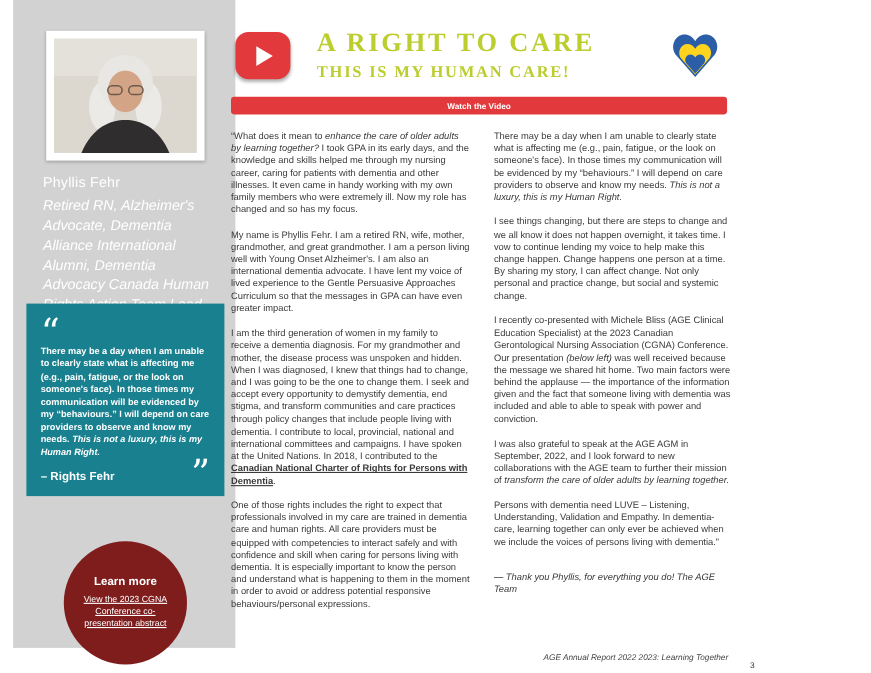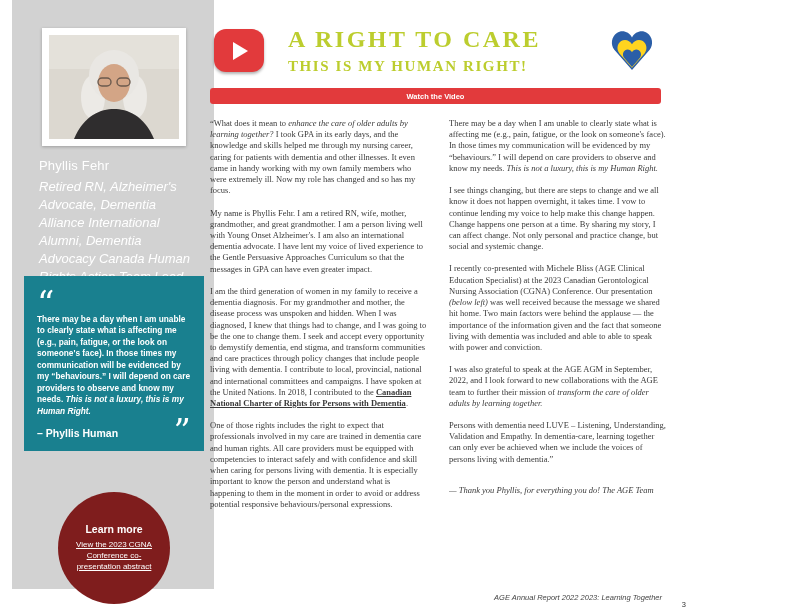--- a/index.html
+++ b/index.html
@@ -104,21 +104,21 @@
     white-space: nowrap; overflow: hidden;
   }
 
   .columns {
     position: absolute; left: 12px; top: 118px; right: 26px;
     display: flex; gap: 22px;
   }
   .col { flex: 1; min-width: 0; }
   .body-para {
     font-size: 8.5px; line-height: 1.32; color: #3a3a3a;
-    margin-bottom: 11px; text-align: left; font-family: Liberation Serif, serif;
+    margin-bottom: 11px; text-align: left;
   }
   .body-para .it { font-style: italic; }
   .inline-link {
     color: inherit; font-weight: bold; text-decoration: underline; cursor: pointer;
   }
   .sig { margin-top: 20px; }
 
   .footer-text {
     position: absolute; right: 30px; bottom: 10px;
     font-size: 7.5px; font-style: italic; color: #444;
@@ -150,40 +150,40 @@
     </div>
 
     <div class="person-name">Phyllis Fehr</div>
 
     <div class="person-bio">Retired RN, Alzheimer's Advocate, Dementia Alliance International Alumni, Dementia Advocacy Canada Human Rights Action Team Lead, Reimagining Dementia</div>
 
     <div class="quote-box">
       <div class="open-quote">“</div>
       <p class="quote-text"><span>There may be a day when I am unable to clearly state what is affecting me (e.g., pain, fatigue, or the look on someone's face). In those times my communication will be evidenced by my “behaviours.” I will depend on care providers to observe and know my needs. </span><em>This is not a luxury, this is my Human Right.</em></p>
       <div class="quote-footer">
-        <span class="attribution">– Phyllis Human</span>
+        <span class="attribution">– Rights Fehr</span>
         <span class="close-quote">”</span>
       </div>
     </div>
 
     <div class="learn-more">
       <div class="learn-more-title">Learn more</div>
       <a class="learn-more-link">View the 2023 CGNA Conference co-presentation abstract</a>
     </div>
   </aside>
 
   <main class="main">
 
     <div class="play-button">
       <div class="play-tri"></div>
     </div>
 
     <div class="titles">
       <div class="title-main">A RIGHT TO CARE</div>
-      <div class="title-sub">THIS IS MY HUMAN RIGHT!</div>
+      <div class="title-sub">THIS IS MY HUMAN CARE!</div>
     </div>
 
     <div class="heart-logo">
       <svg width="48" height="46" viewBox="0 0 48 46">
         <defs>
           <path id="heartp" d="M24,9.5 C21,3.5 13.8,1.6 8.9,5 C3.4,8.9 2.3,16.4 6.3,21.8 L24,42 L41.7,21.8 C45.7,16.4 44.6,8.9 39.1,5 C34.2,1.6 27,3.5 24,9.5 Z"></path>
         </defs>
         <use href="#heartp" fill="#2b5ea7"></use>
         <use href="#heartp" fill="#ffd41f" transform="translate(6.7,9.5) scale(0.72)"></use>
         <use href="#heartp" fill="#2b5ea7" transform="translate(13.2,20) scale(0.45)"></use>

